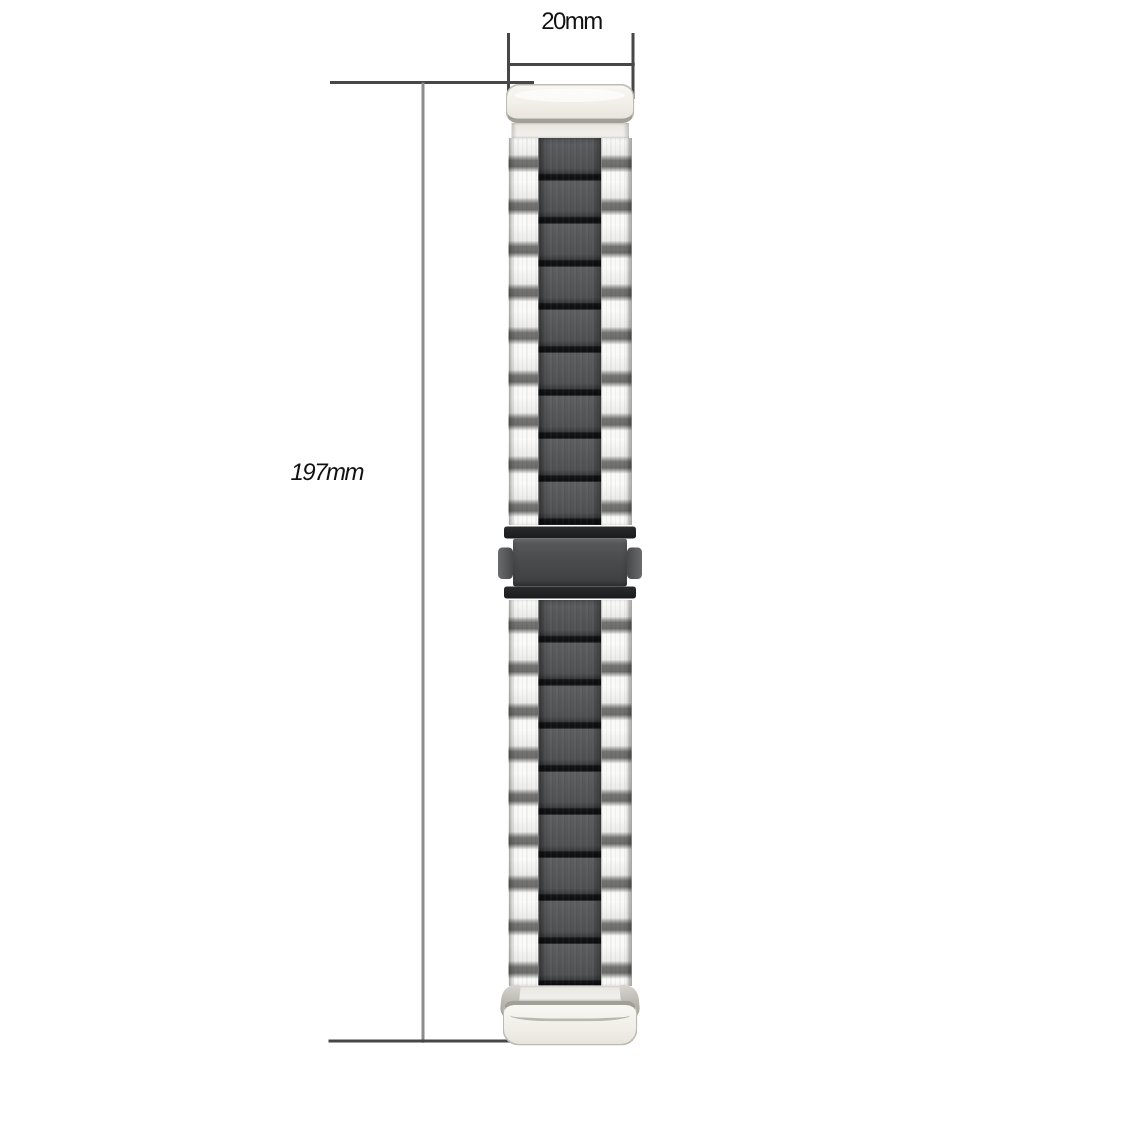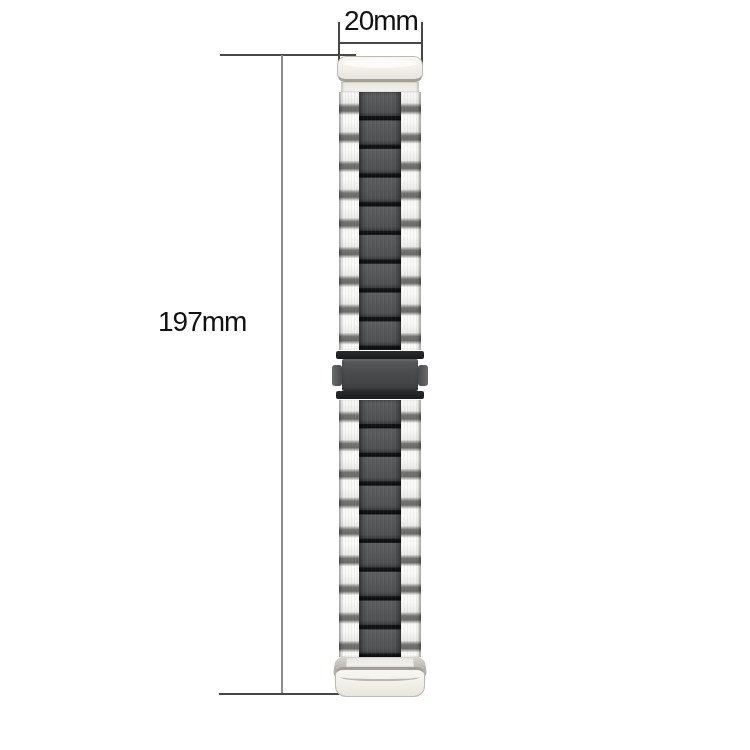--- a/index.html
+++ b/index.html
@@ -5,24 +5,24 @@
   html,body { margin:0; padding:0; background:#fff; }
   .canvas {
     position:relative; width:750px; height:750px; overflow:hidden;
     background:var(--background,#ffffff);
     font-family:"Liberation Sans", sans-serif;
   }
 
   
   .dim-label {
     position:absolute; color:var(--label-text,#111111);
-    font-size:28px; letter-spacing:-1px; line-height:1.1; white-space:nowrap;
+    font-size:16px; letter-spacing:-1px; line-height:1.1; white-space:nowrap;
   }
   .label-width  { left:339px; top:6px;  width:84px; text-align:center; }
-  .label-length { left:158px; top:307px; width:84px; text-align:right; }
+  .label-length { left:158px; top:307px; width:84px; text-align:right;font-style:italic; }
 
   .h-line { position:absolute; height:2px; background:var(--dimension-line,#474747); z-index:1; }
   .v-line { position:absolute; width:2px;  background:var(--dimension-line,#474747); z-index:1; }
 
   .dim-line-width  { left:338px; top:42px;  width:85px; }
   .tick-left       { left:338px; top:22px;  height:44px; }
   .tick-right      { left:421px; top:22px;  height:44px; }
   .ext-line-top    { left:220px; top:54px;  width:136px; }
   .ext-line-bottom { left:219px; top:693px; width:138px; }
   .dim-line-length { left:281px; top:55px;  height:640px; background:var(--extension-line,#8c8c8c); }

